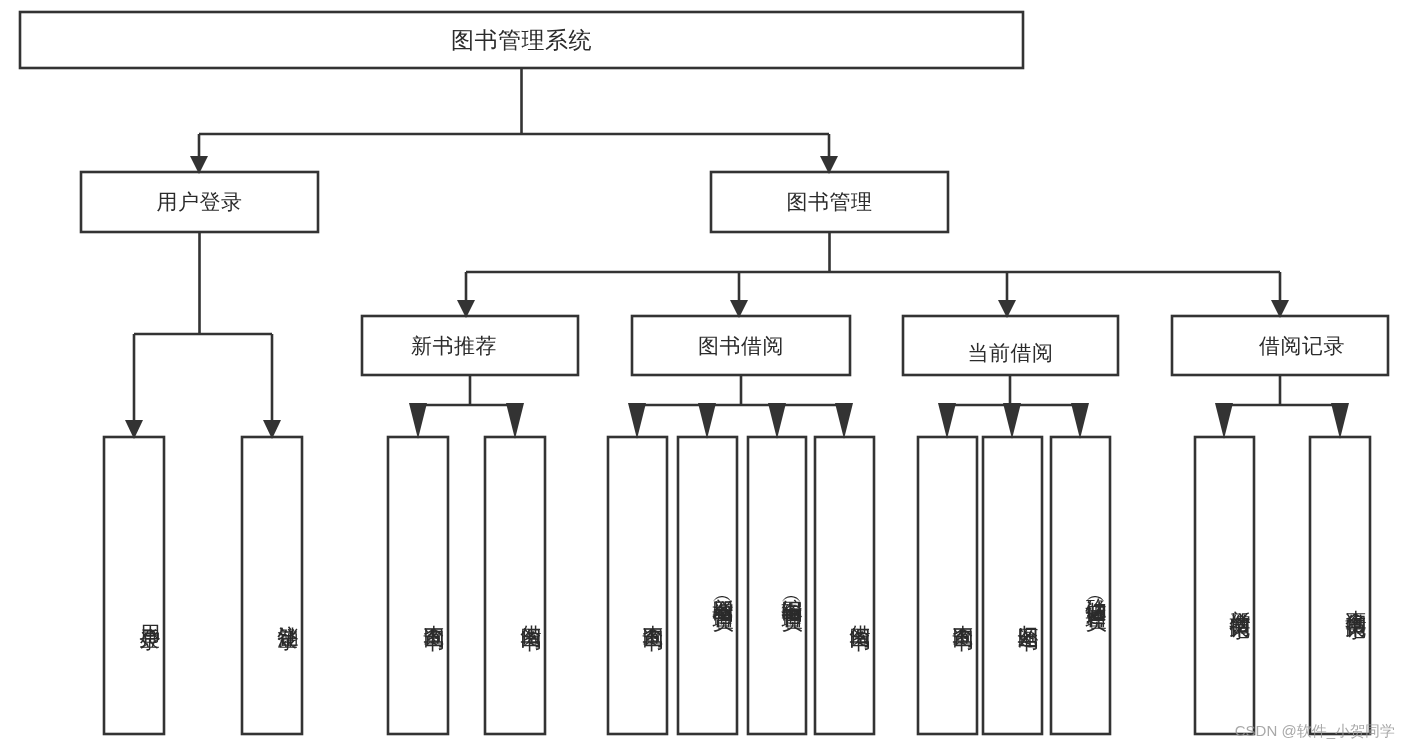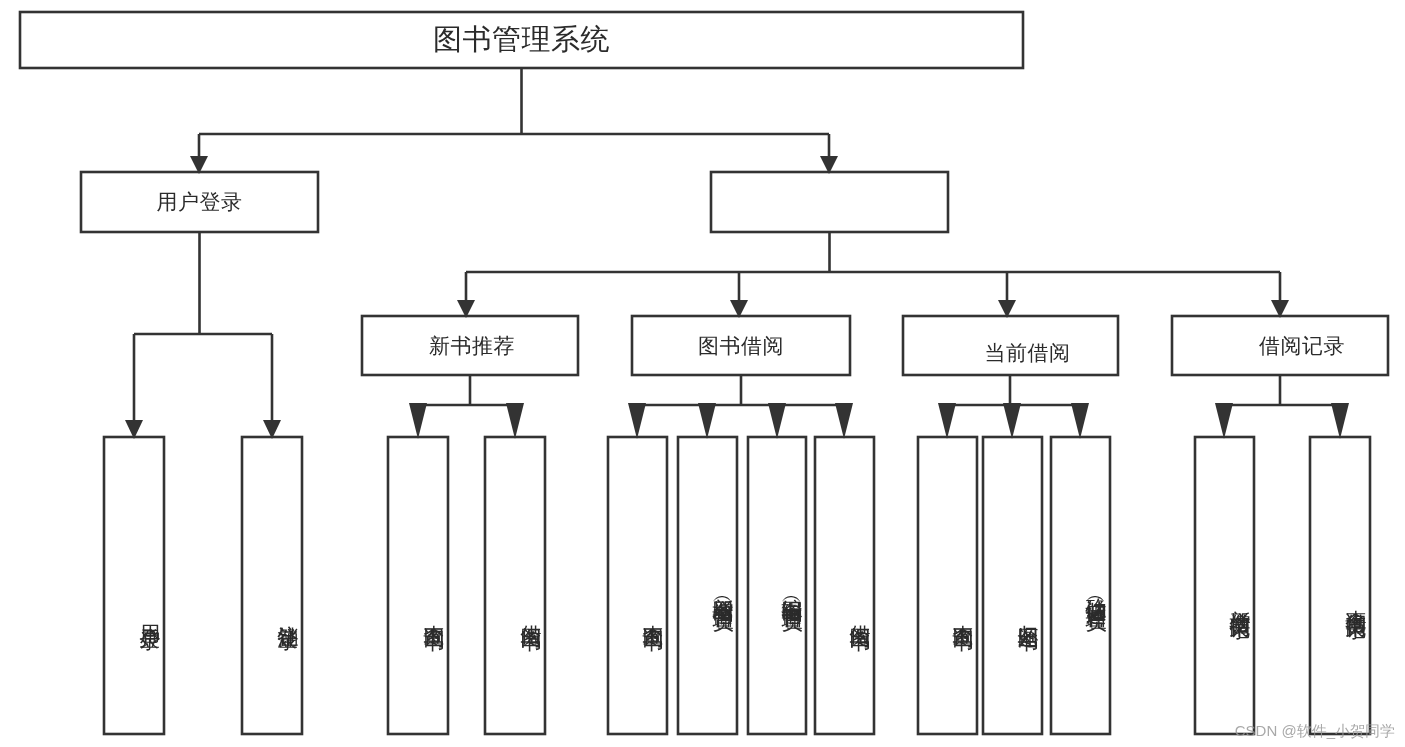--- a/index.html
+++ b/index.html
@@ -178,30 +178,31 @@
     <g>
       <path class="conn" d="M 1280 375 L 1280 405"></path>
       <path class="conn" d="M 1224 405 L 1340 405"></path>
       <path class="conn" d="M 1224 405 L 1224 423"></path>
       <path class="conn" d="M 1340 405 L 1340 423"></path>
       <polygon class="arrow-head" points="1215,403 1233,403 1224,439"></polygon>
       <polygon class="arrow-head" points="1331,403 1349,403 1340,439"></polygon>
     </g>
   </svg>
 
-  <div class="node-label" style="left:20px; top:12px; width:1003px; height:56px; font-size:29px;">图书管理系统</div>
+  <div class="node-label" style="left:20px; top:12px; width:1003px; height:56px; font-size:23px;">图书管理系统</div>
 
   <div class="node-label" style="left:81px; top:172px; width:237px; height:60px;">用户登录</div>
 
-
-  <div class="node-label" style="left:362px; top:316px; width:220px; height:59px;font-family:Liberation Serif, serif;">新书推荐</div>
+  <div class="node-label" style="left:711px; top:172px; width:237px; height:60px;">图书管理</div>
+
+  <div class="node-label" style="left:344px; top:316px; width:220px; height:59px;font-family:Liberation Serif, serif;">新书推荐</div>
 
   <div class="node-label" style="left:632px; top:316px; width:218px; height:59px;border-radius:25px;">图书借阅</div>
 
-  <div class="node-label" style="left:903px; top:316px; width:215px; height:73px;padding-left:17px;">当前借阅</div>
+  <div class="node-label" style="left:903px; top:316px; width:215px; height:73px;">当前借阅</div>
 
   <div class="node-label" style="left:1172px; top:316px; width:260px; height:59px;">借阅记录</div>
 
   <div class="node-label vertical" style="left:104px; top:485px; width:60px; height:249px;">用户登录</div>
 
   <div class="node-label vertical" style="left:242px; top:485px; width:60px; height:249px;">注销登录</div>
 
   <div class="node-label vertical" style="left:388px; top:485px; width:60px; height:249px;">查询图书</div>
 
   <div class="node-label vertical" style="left:485px; top:485px; width:60px; height:249px;">借阅图书</div>

